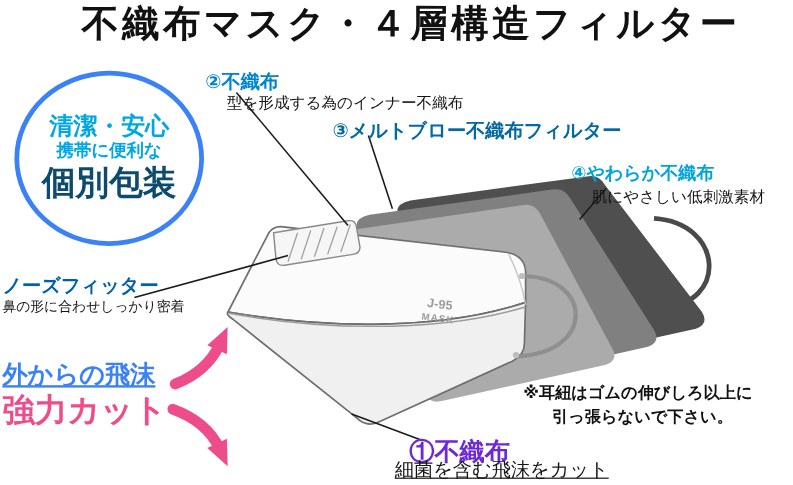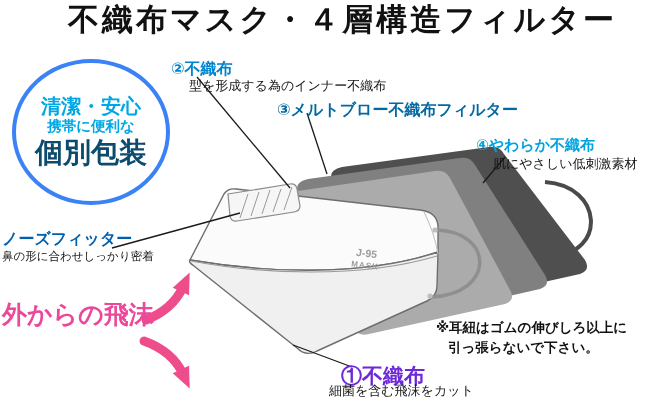--- a/index.html
+++ b/index.html
@@ -24,25 +24,25 @@
   .ct{font-weight:800;}
   .c-l2t{left:171px;top:60px;font-size:16px;color:#0084cf;}
   .c-l2d{left:189px;top:79px;font-size:13px;color:#151515;}
   .c-l3t{left:277px;top:101px;font-size:16px;color:#0369a1;}
   .c-l3d{left:298px;top:114px;font-size:13px;color:#151515;}
   .c-l4t{left:476px;top:137px;font-size:15px;color:#00a3e0;}
   .c-l4d{left:493px;top:157px;font-size:13px;color:#151515;}
   .c-nt{left:2px;top:230px;font-size:16px;color:#0060ae;}
   .c-nd{left:2px;top:250px;font-size:11.5px;color:#151515;}
   .c-l1t{left:341px;top:365px;font-size:21px;color:#6d28d9;font-family:Liberation Serif, serif;}
-  .c-l1d{left:329px;top:384px;font-size:13px;color:#151515;}
-  .pink1{left:2px;top:301px;font-size:25px;font-weight:900;color:#ec4899;}
+  .c-l1d{left:329px;top:384px;font-size:16px;color:#151515;text-decoration:underline;}
+  .pink1{left:2px;top:301px;font-size:21px;font-weight:900;color:#3b82f6;text-decoration:underline;}
   .pink2{left:2px;top:328px;font-size:27px;font-weight:900;color:#ee4d8b;}
   .caution{left:436px;top:318px;font-size:13.5px;font-weight:700;color:#111;line-height:1.5;}
-  .caution .ind{margin-left:12px;}
+  .caution .ind{margin-left:24px;}
   svg.scene{position:absolute;left:0;top:0;width:661px;height:404px;}
   svg text{font-family:"Liberation Sans","DejaVu Sans",sans-serif;}
 </style>
 </head>
 <body>
 
 <div class="stage">
 
   <svg class="scene" viewBox="0 0 661 404" aria-hidden="true">
     <defs>
@@ -113,19 +113,20 @@
   <div class="abs c-l4d">肌にやさしい低刺激素材</div>
   <div class="abs ct c-l4t">④やわらか不織布</div>
 
   <div class="abs ct c-nt">ノーズフィッター</div>
   <div class="abs c-nd">鼻の形に合わせしっかり密着</div>
 
   <div class="abs ct c-l1t">①不織布</div>
   <div class="abs c-l1d">細菌を含む飛沫をカット</div>
 
   <div class="abs pink1">外からの飛沫</div>
+  <div class="abs pink2">強力カット</div>
 
   <div class="abs caution">
     <div>※耳紐はゴムの伸びしろ以上に</div>
     <div class="ind">引っ張らないで下さい。</div>
   </div>
 
 </div>
 
 </body></html>

